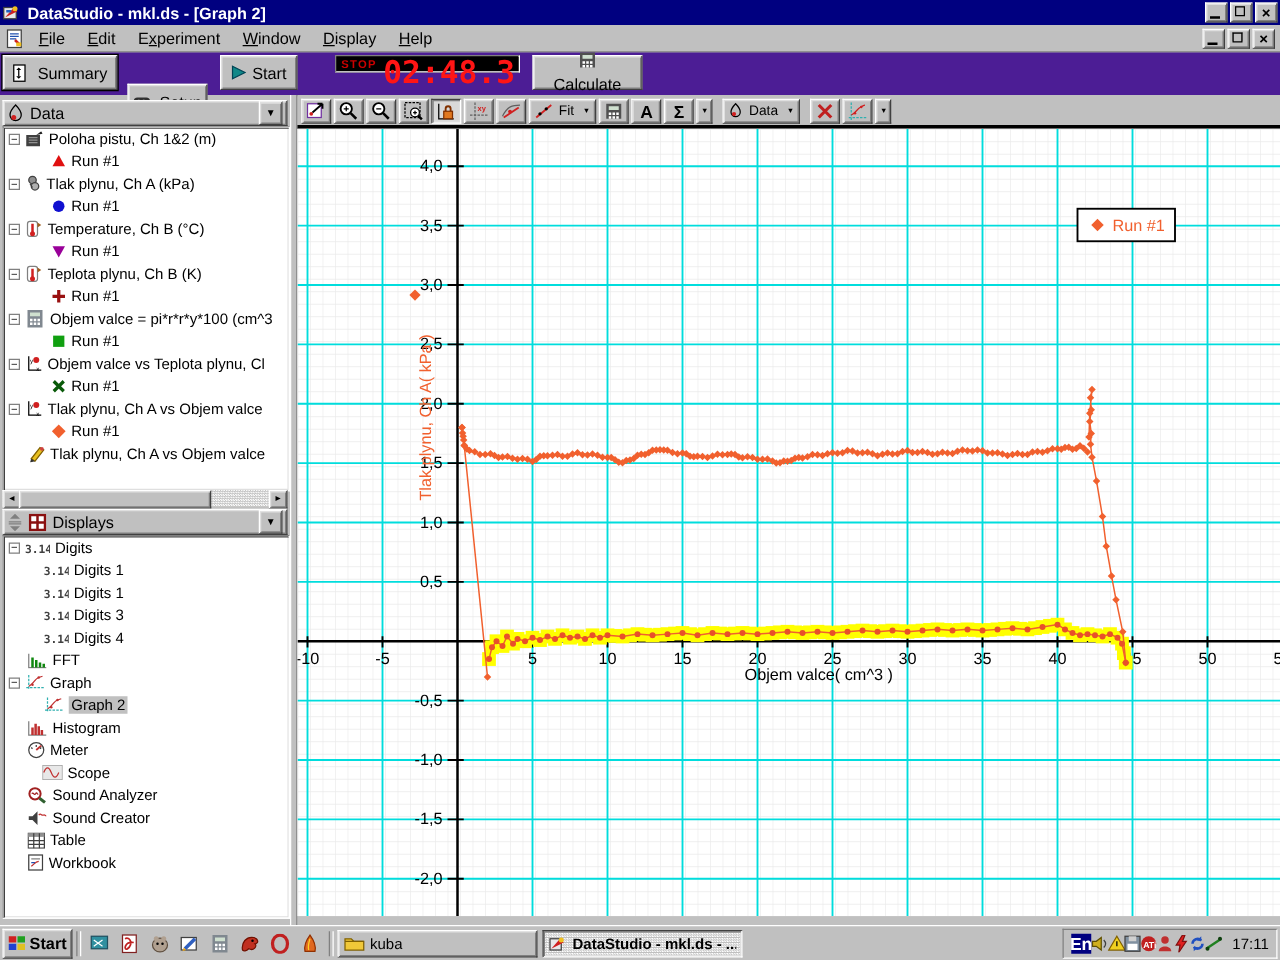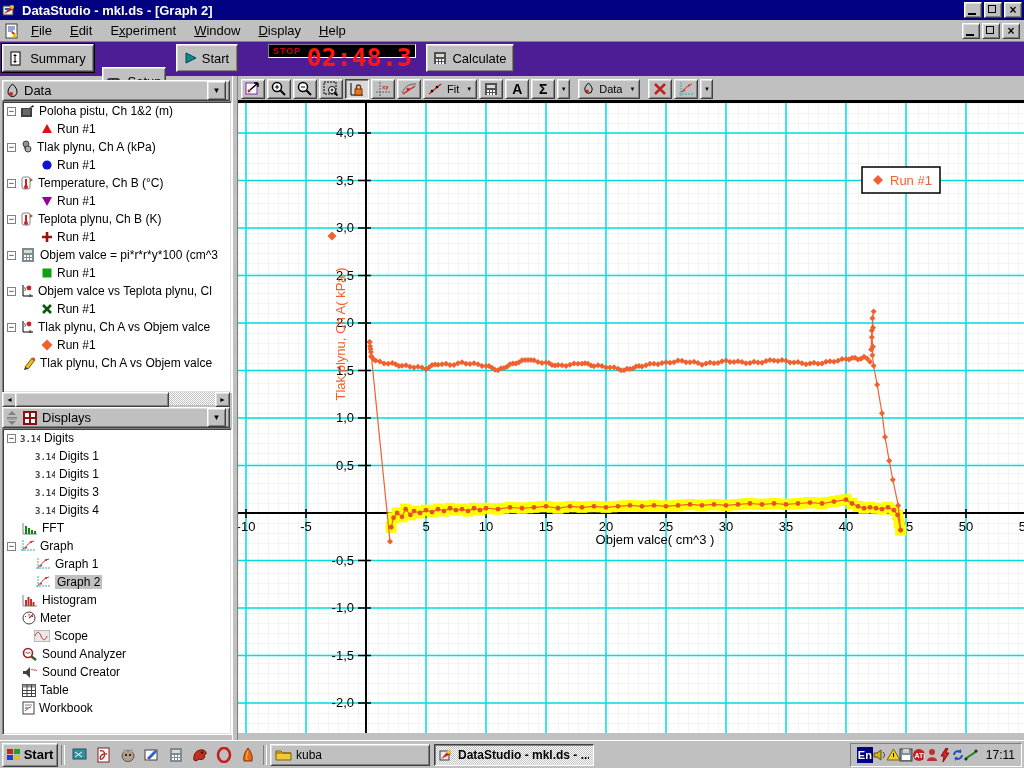--- a/index.html
+++ b/index.html
@@ -36,21 +36,21 @@
   .menu-items{display:flex;flex:1;}
   .menu-item{padding:2px 9px;font-size:13px;}
   .menubar .winbtns{margin-right:4px;}
 
   
   .toolbar{position:absolute;left:0;top:42px;width:1024px;height:34px;background:#4c1d95;}
   .tb-btn{position:absolute;top:2px;height:28px;box-sizing:border-box;}
   #btn-summary{left:2px;width:92px;outline:1px solid #000;}
   #btn-setup{left:102px;width:64px;margin-top:23px;}
   #btn-start{left:176px;width:62px;}
-  #btn-calculate{left:426px;width:88px;}
+  #btn-calculate{left:426px;width:88px;flex-direction:column;}
   .timerbox{position:absolute;left:268px;top:2px;width:148px;height:14px;background:#000;
             border:1px solid;border-color:#808080 #ffffff #ffffff #808080;box-sizing:border-box;}
   .timer-stop{position:absolute;left:4px;top:1px;color:#cc0000;font-size:9px;font-weight:bold;letter-spacing:1px;}
   .timer-digits{position:absolute;right:3px;top:0;height:26px;line-height:26px;color:#ff1515;
             font-family:"DejaVu Sans Mono", monospace;font-weight:bold;font-size:25px;letter-spacing:0px;}
 
   
   .panel-header{position:absolute;left:2px;width:228px;height:21px;display:flex;align-items:center;
                 gap:5px;padding:0 3px;box-sizing:border-box;font-size:13px;}
   .panel-header .ph-title{flex:1;}
@@ -95,21 +95,21 @@
   .tb-sep{width:2px;height:20px;margin:0 3px;border-left:1px solid #808080;border-right:1px solid #fff;}
   .ql{display:flex;gap:4px;align-items:center;margin:0 2px;}
   .ql-icon{width:20px;height:20px;display:flex;align-items:center;justify-content:center;}
   .task-btn{height:22px;margin-right:4px;display:flex;align-items:center;gap:4px;font-size:12px;
             padding:0 4px;box-sizing:border-box;overflow:hidden;white-space:nowrap;}
   .task-btn.active{border-color:#404040 #ffffff #ffffff #404040;
       box-shadow:inset 1px 1px 0 #808080, inset -1px -1px 0 #dfdfdf;
       background-image:repeating-conic-gradient(#fff 0 25%, #c0c0c0 0 50%);background-size:2px 2px;font-weight:bold;}
   .tray{margin-left:auto;height:22px;display:flex;align-items:center;gap:2px;padding:0 6px;font-size:12px;
         border:1px solid;border-color:#808080 #fff #fff #808080;}
-  .lang-ind{width:16px;height:16px;background:#000080;color:#fff;font-size:11px;font-weight:bold;
+  .lang-ind{width:16px;height:16px;background:#000080;color:#fff;font-size:14px;font-weight:bold;
         display:flex;align-items:center;justify-content:center;}
   .tray-icon{width:15px;height:15px;display:flex;align-items:center;justify-content:center;margin-left:-2px;}
   .tray-time{margin-left:5px;}
   svg{display:block;}
 </style>
 </head>
 <body>
 
 <div class="screen">
 
@@ -470,31 +470,20 @@
         <span class="expbox">−</span>
         <span class="" style="display: inline-flex; align-items: center;">
           <svg width="16" height="14">
             <path d="M3 1 v12 M1 11 h14" stroke="#30b0b0" stroke-dasharray="2 1" fill="none"></path>
             <path d="M3 10 C6 9 8 4 11 3 L14 2" stroke="#c03030" fill="none"></path>
             <circle cx="6" cy="8.7" r="1" fill="#c03030"></circle>
             <circle cx="11" cy="3" r="1" fill="#c03030"></circle>
           </svg>
         </span>
         <span class="t-label">Graph</span>
-      </div>
-      <div class="trow" style="padding-left: 32px;">
-        <span class="" style="display: inline-flex; align-items: center;">
-          <svg width="16" height="14">
-            <path d="M3 1 v12 M1 11 h14" stroke="#30b0b0" stroke-dasharray="2 1" fill="none"></path>
-            <path d="M3 10 C6 9 8 4 11 3 L14 2" stroke="#c03030" fill="none"></path>
-            <circle cx="6" cy="8.7" r="1" fill="#c03030"></circle>
-            <circle cx="11" cy="3" r="1" fill="#c03030"></circle>
-          </svg>
-        </span>
-        <span class="t-label">Graph 1</span>
       </div>
       <div class="trow" style="padding-left: 32px;">
         <span class="" style="display: inline-flex; align-items: center;">
           <svg width="16" height="14">
             <path d="M3 1 v12 M1 11 h14" stroke="#30b0b0" stroke-dasharray="2 1" fill="none"></path>
             <path d="M3 10 C6 9 8 4 11 3 L14 2" stroke="#c03030" fill="none"></path>
             <circle cx="6" cy="8.7" r="1" fill="#c03030"></circle>
             <circle cx="11" cy="3" r="1" fill="#c03030"></circle>
           </svg>
         </span>

